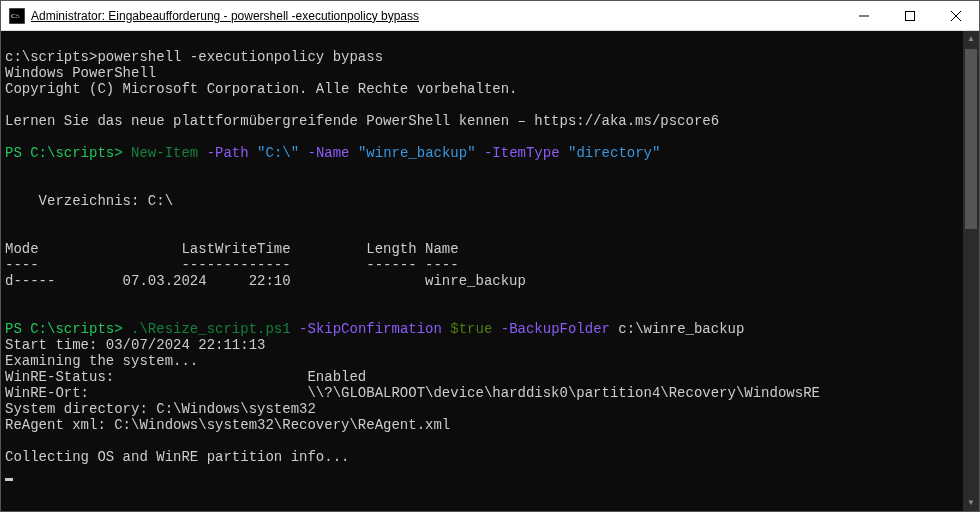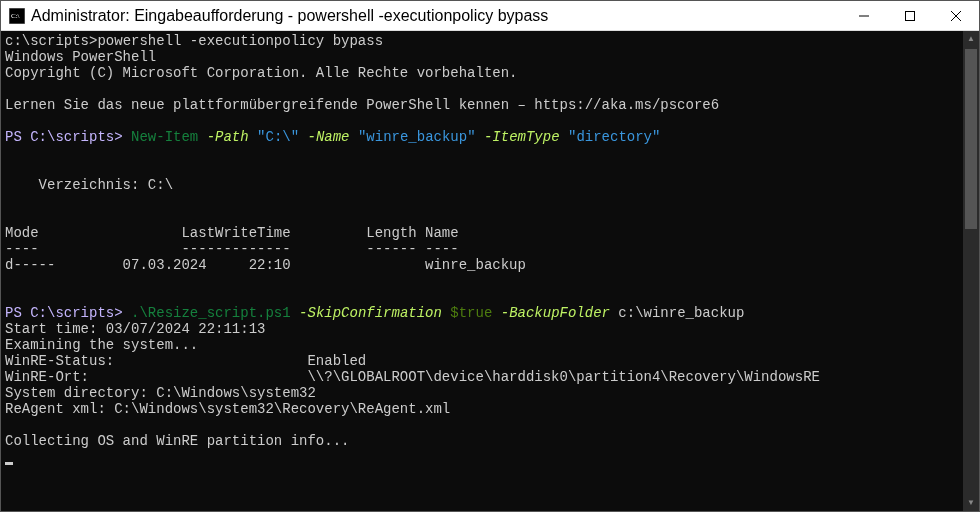--- a/index.html
+++ b/index.html
@@ -28,23 +28,24 @@
   .title-icon {
     width: 16px;
     height: 16px;
     margin-left: 8px;
     margin-right: 6px;
     display: inline-flex;
     align-items: center;
     justify-content: center;
   }
   .title-text {
-    font-size: 16px;
+    font-size: 12px;
     color: #000;
     flex: 1;
+    text-decoration: underline;
   }
   .win-controls {
     display: flex;
     height: 100%;
   }
   .win-btn {
     width: 46px;
     height: 100%;
     display: flex;
     align-items: center;
@@ -61,20 +62,21 @@
   .terminal {
     flex: 1;
     background: #0c0c0c;
     color: #ccc;
     font-family: Consolas, "Courier New", monospace;
     font-size: 14px;
     line-height: 16px;
     padding: 2px 4px;
     white-space: pre;
     overflow: hidden;
+    margin-top: 16px;
   }
   .scrollbar {
     width: 16px;
     background: #2b2b2b;
     position: relative;
   }
   .scroll-thumb {
     position: absolute;
     top: 18px;
     left: 2px;
@@ -86,23 +88,23 @@
     position: absolute;
     left: 0; right: 0;
     height: 16px;
     color: #888;
     font-size: 8px;
     text-align: center;
     line-height: 16px;
   }
   .scroll-arrow.up { top: 0; }
   .scroll-arrow.down { bottom: 0; }
-  .c-white { color: #c4b5fd; }
+  .c-white { color: #22c55e; }
   .c-yellow { color: #15803d; }
-  .c-gray { color: #bef264; font-style: italic; }
+  .c-gray { color: #8b5cf6; }
   .c-dcyan { color: #3a96dd; }
   .c-green { color: #4d7c0f; }
   .cursor {
     display: inline-block;
     width: 8px;
     height: 3px;
     background: #ccc;
     vertical-align: bottom;
   }
 </style>

